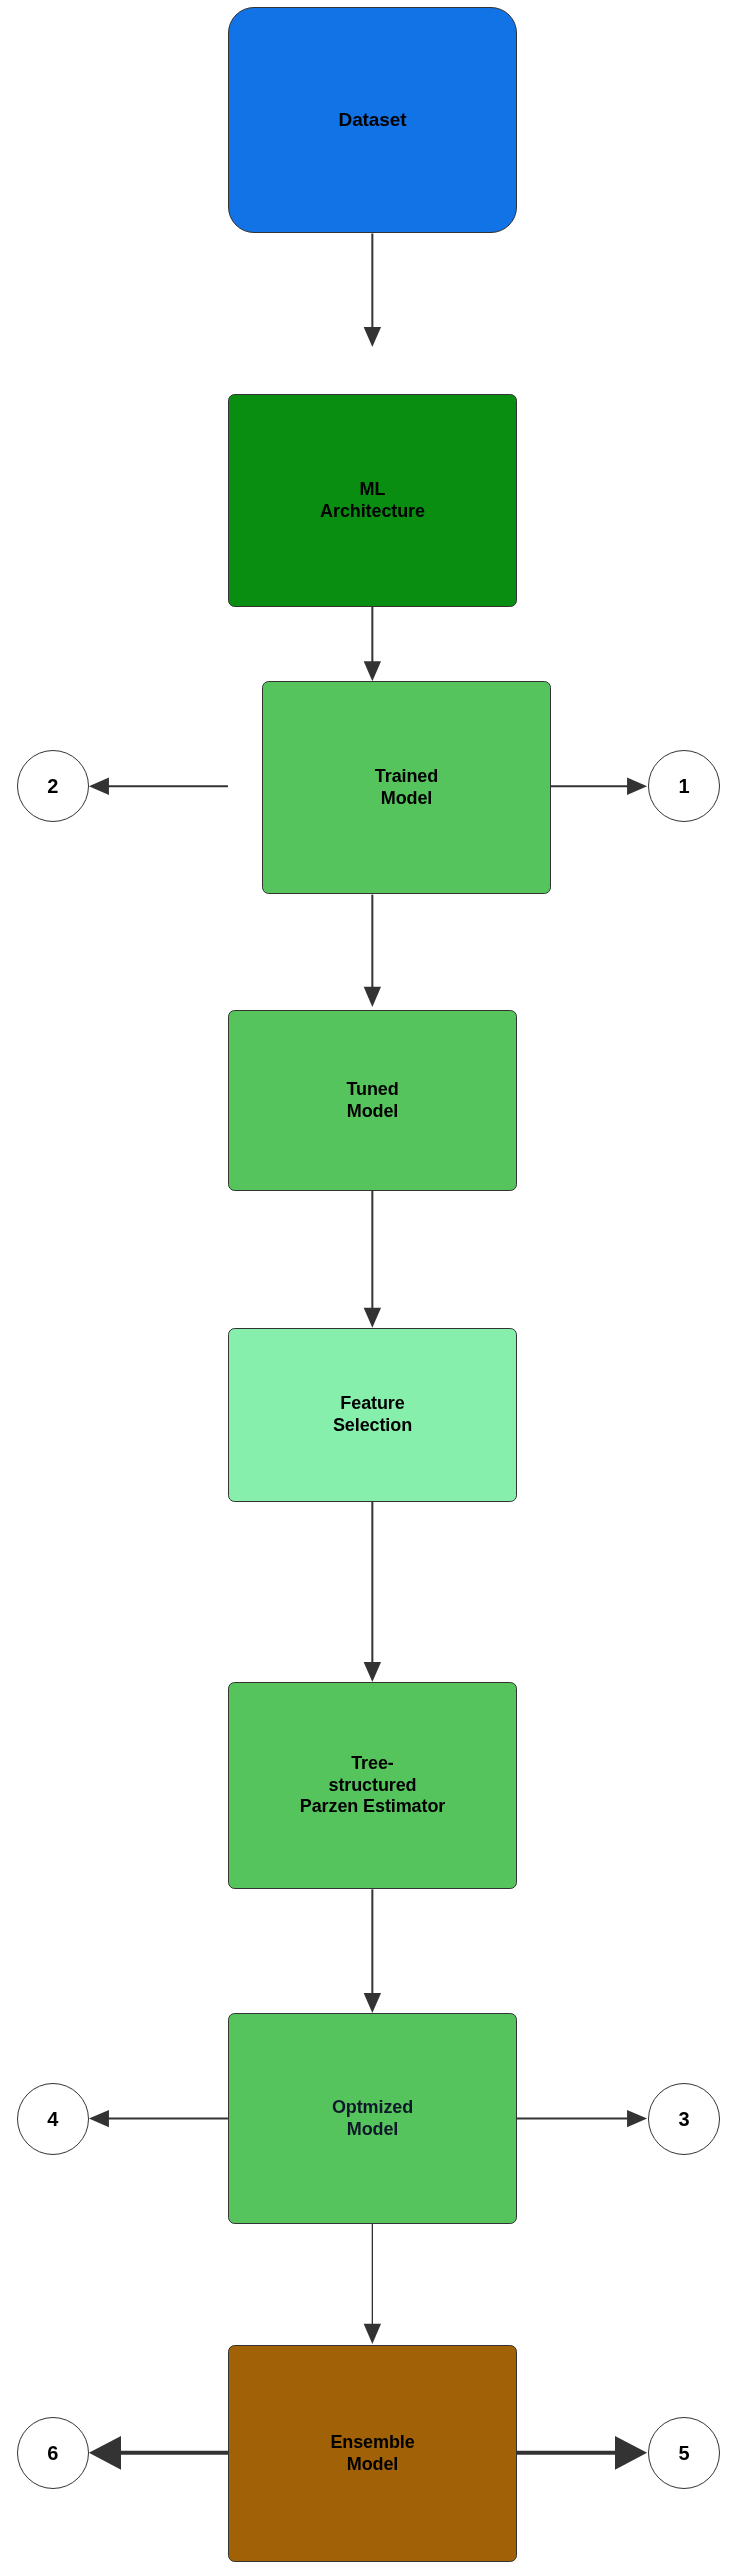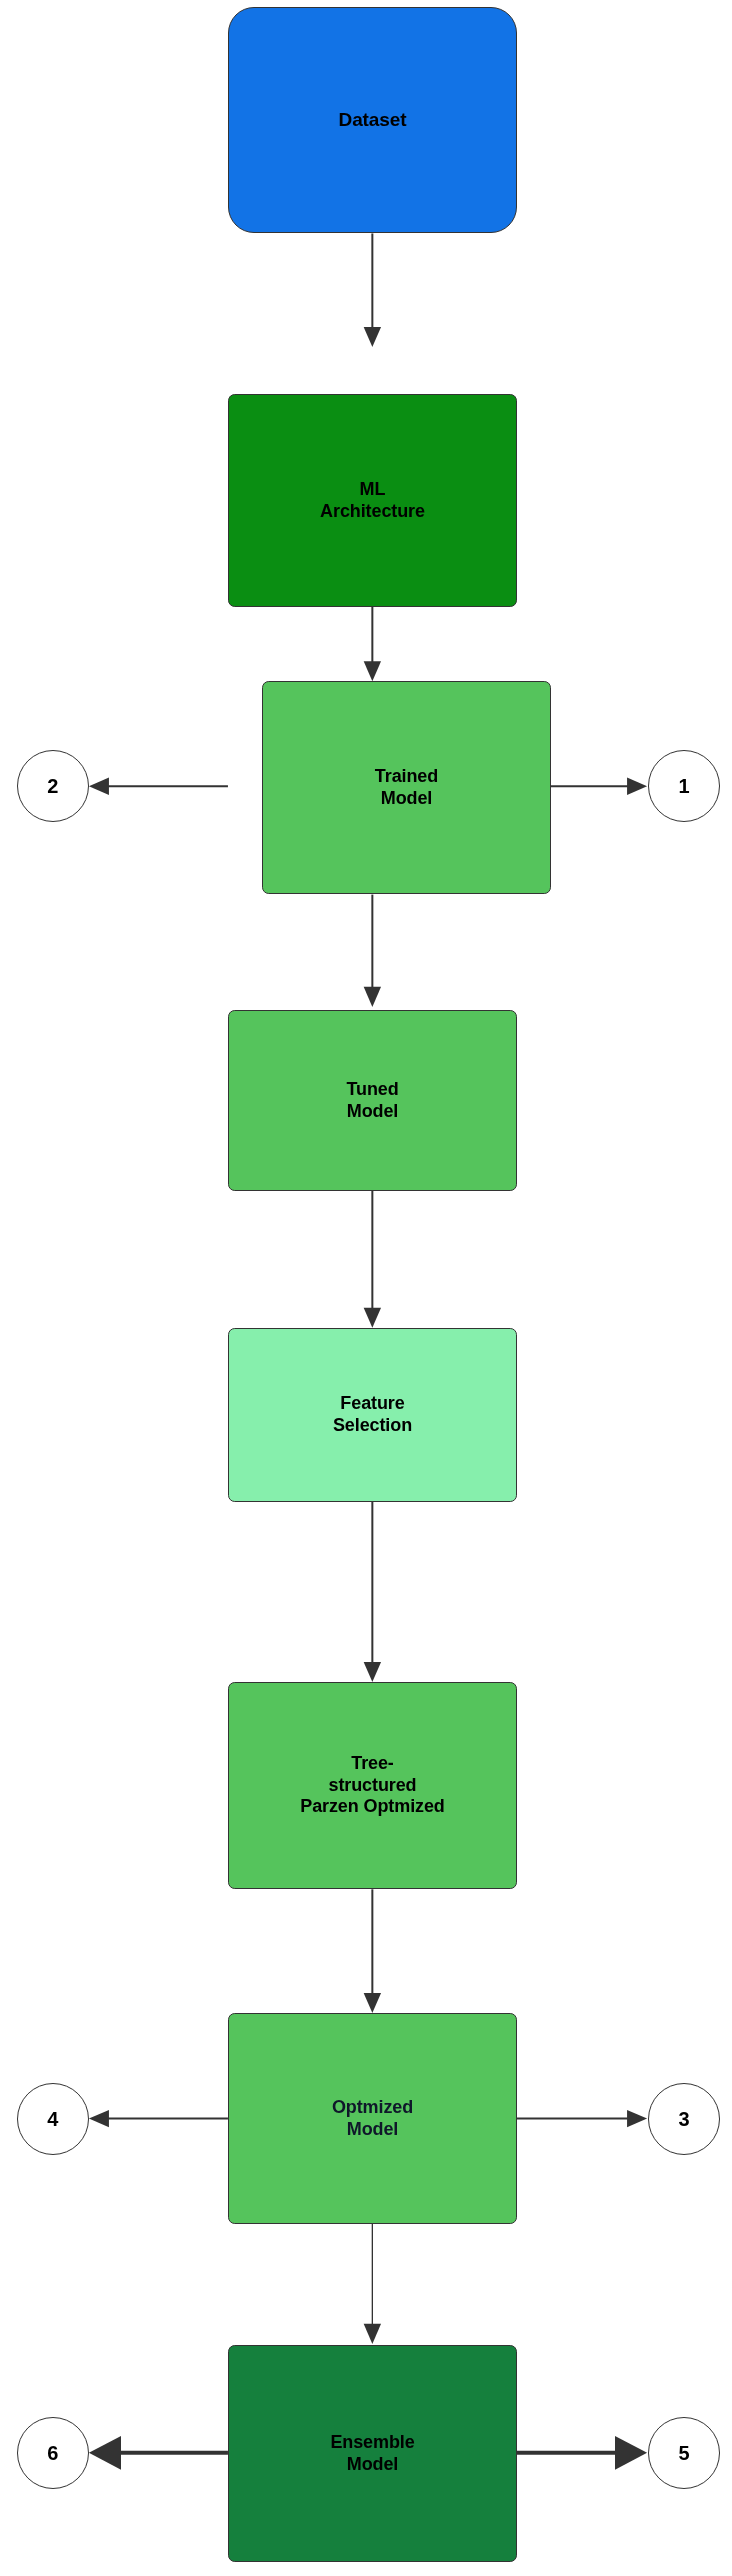--- a/index.html
+++ b/index.html
@@ -121,24 +121,24 @@
       <div class="node" style="left: 228px; top: 346px; width: 289px; height: 213px; background: rgb(10, 142, 18); border-color: rgb(51, 51, 51); color: rgb(0, 0, 0); font-size: 18px; margin-top: 48px;">ML
 Architecture</div>
       <div class="node" style="left: 228px; top: 681px; width: 289px; height: 213px; background: rgb(85, 196, 92); border-color: rgb(51, 51, 51); color: rgb(0, 0, 0); font-size: 18px; margin-left: 34px;">Trained
 Model</div>
       <div class="node" style="left: 228px; top: 1010px; width: 289px; height: 181px; background: rgb(85, 196, 92); border-color: rgb(51, 51, 51); color: rgb(0, 0, 0); font-size: 18px;">Tuned
 Model</div>
       <div class="node" style="left: 228px; top: 1328px; width: 289px; height: 174px; background: #86efac; border-color: rgb(51, 51, 51); color: rgb(0, 0, 0); font-size: 18px;">Feature
 Selection</div>
       <div class="node" style="left: 228px; top: 1682px; width: 289px; height: 207px; background: rgb(85, 196, 92); border-color: rgb(51, 51, 51); color: rgb(0, 0, 0); font-size: 18px;">Tree-
 structured
-Parzen Optmized</div>
+Parzen Estimator</div>
       <div class="node" style="left: 228px; top: 2013px; width: 289px; height: 211px; background: rgb(85, 196, 92); border-color: rgb(51, 51, 51); color: #0f172a; font-size: 18px;">Optmized
 Model</div>
-      <div class="node" style="left: 228px; top: 2345px; width: 289px; height: 217px; background: #15803d; border-color: rgb(51, 51, 51); color: rgb(0, 0, 0); font-size: 18px;">Ensemble
+      <div class="node" style="left: 228px; top: 2345px; width: 289px; height: 217px; background: #a16207; border-color: rgb(51, 51, 51); color: rgb(0, 0, 0); font-size: 18px;">Ensemble
 Model</div>
       <div class="terminal" style="left: 16.7px; top: 750px; border-color: rgb(51, 51, 51); color: rgb(0, 0, 0);">2</div>
       <div class="terminal" style="left: 648px; top: 750px; border-color: rgb(51, 51, 51); color: rgb(0, 0, 0);">1</div>
       <div class="terminal" style="left: 16.7px; top: 2083px; border-color: rgb(51, 51, 51); color: rgb(0, 0, 0);">4</div>
       <div class="terminal" style="left: 648px; top: 2083px; border-color: rgb(51, 51, 51); color: rgb(0, 0, 0);">3</div>
       <div class="terminal" style="left: 16.7px; top: 2417px; border-color: rgb(51, 51, 51); color: rgb(0, 0, 0);">6</div>
       <div class="terminal" style="left: 648px; top: 2417px; border-color: rgb(51, 51, 51); color: rgb(0, 0, 0);">5</div>
     </div>
 </div>
 

